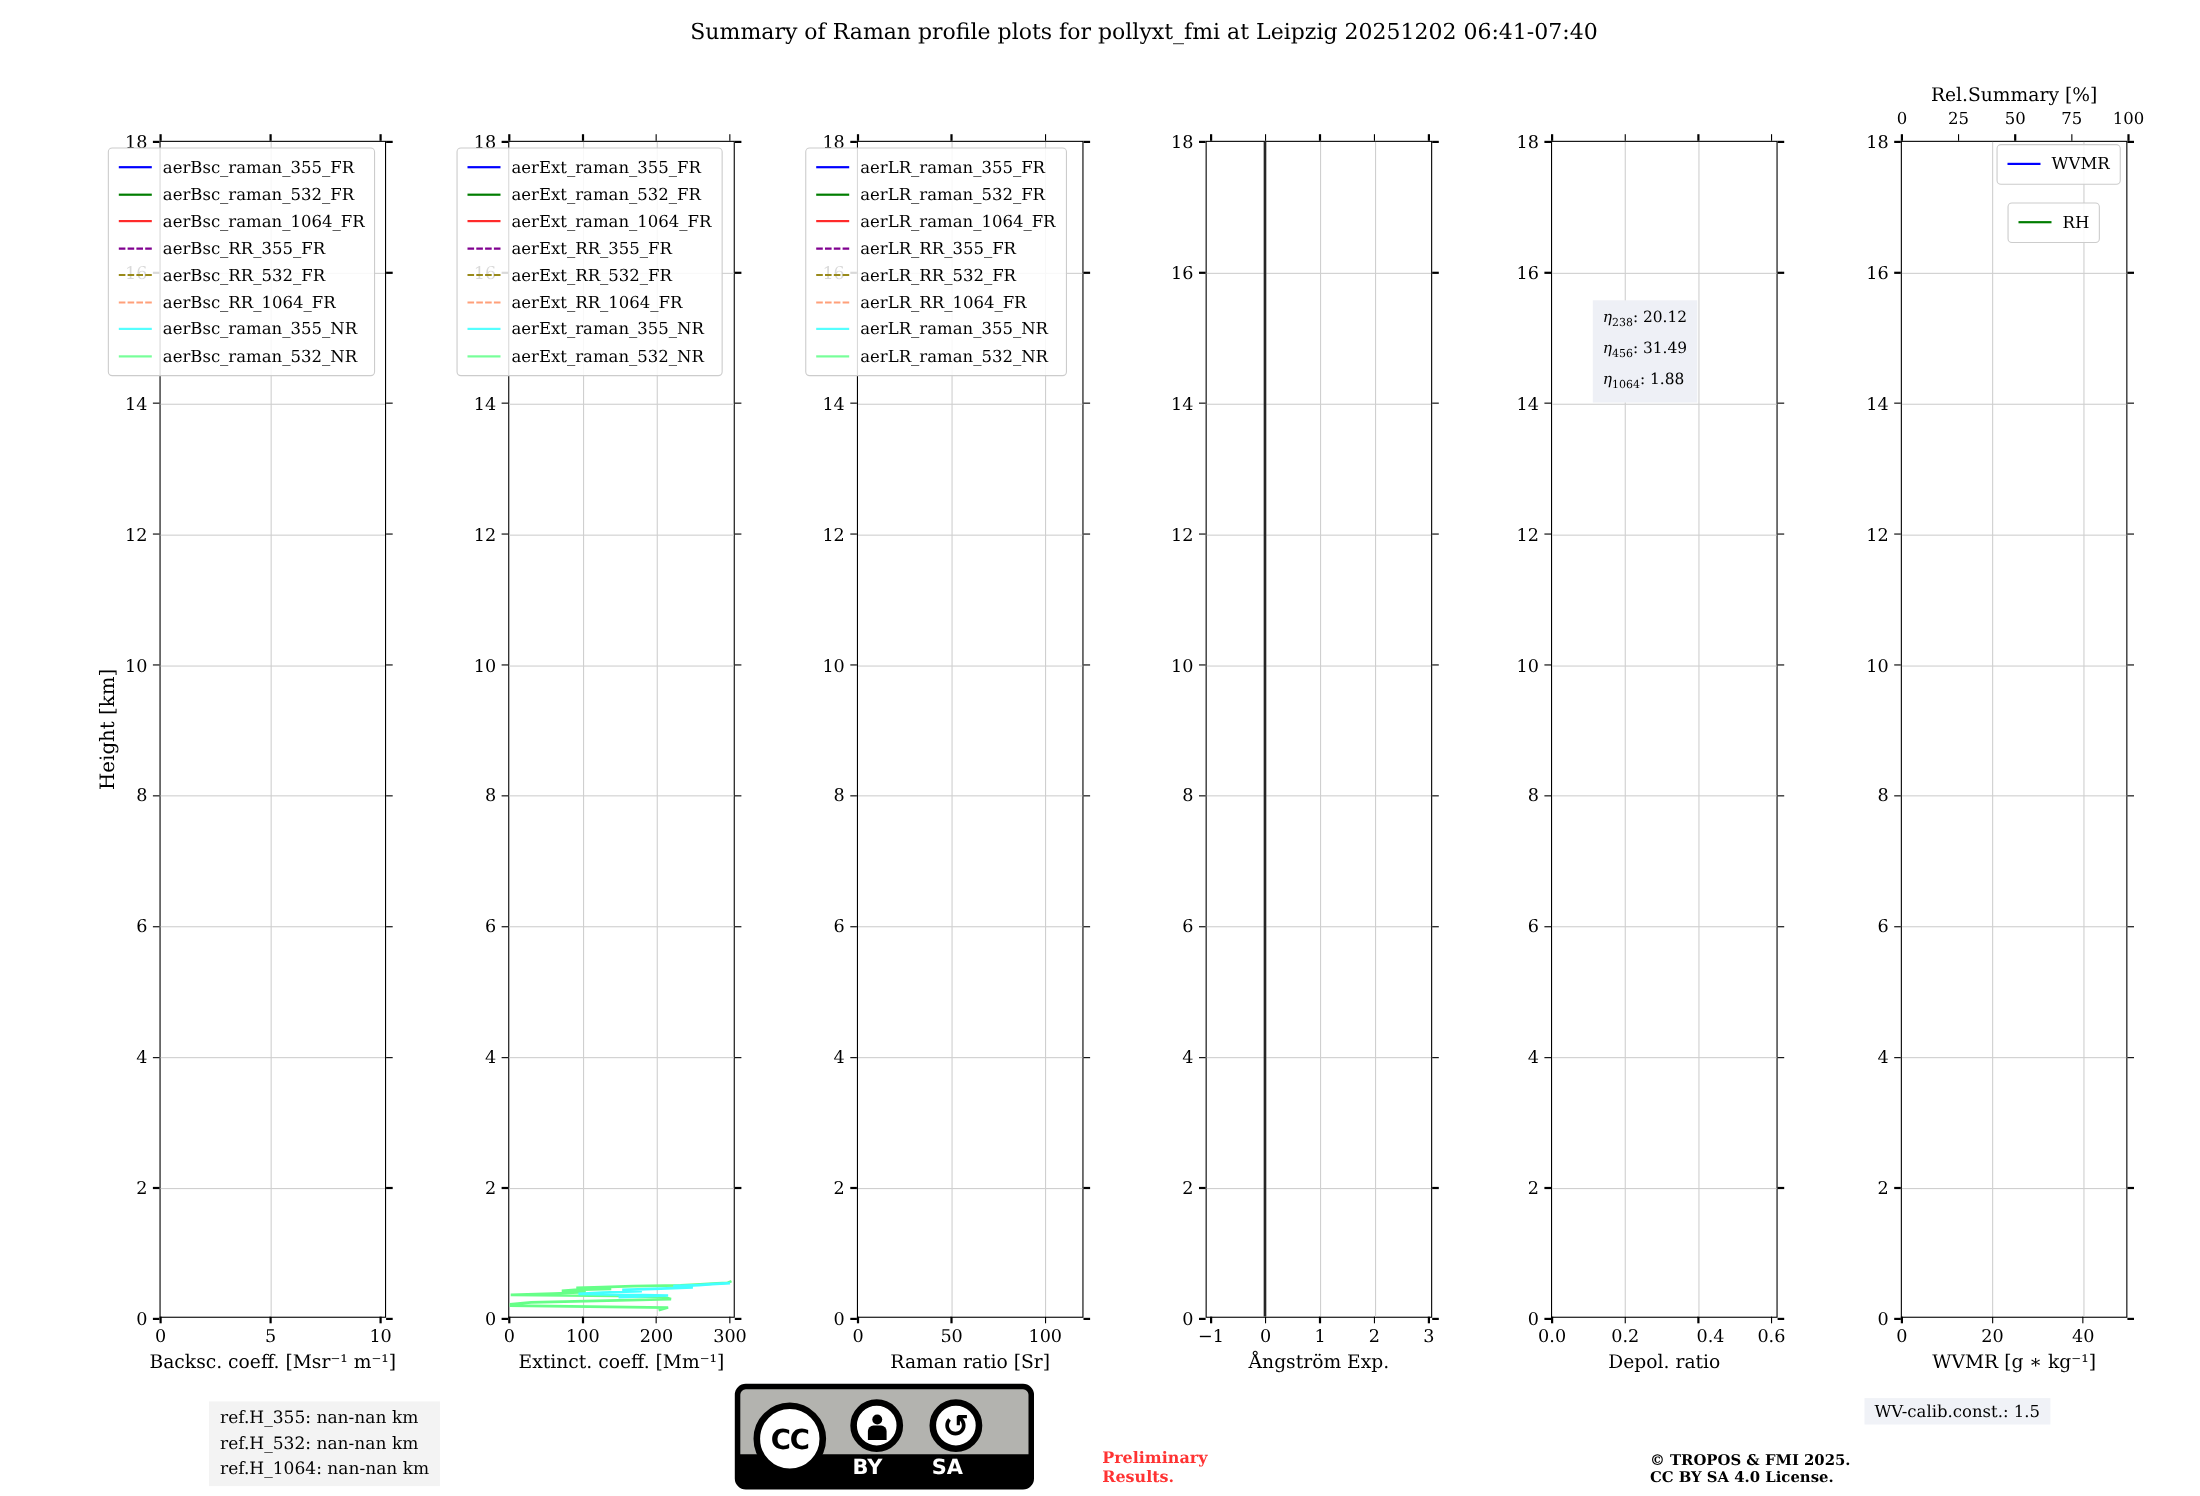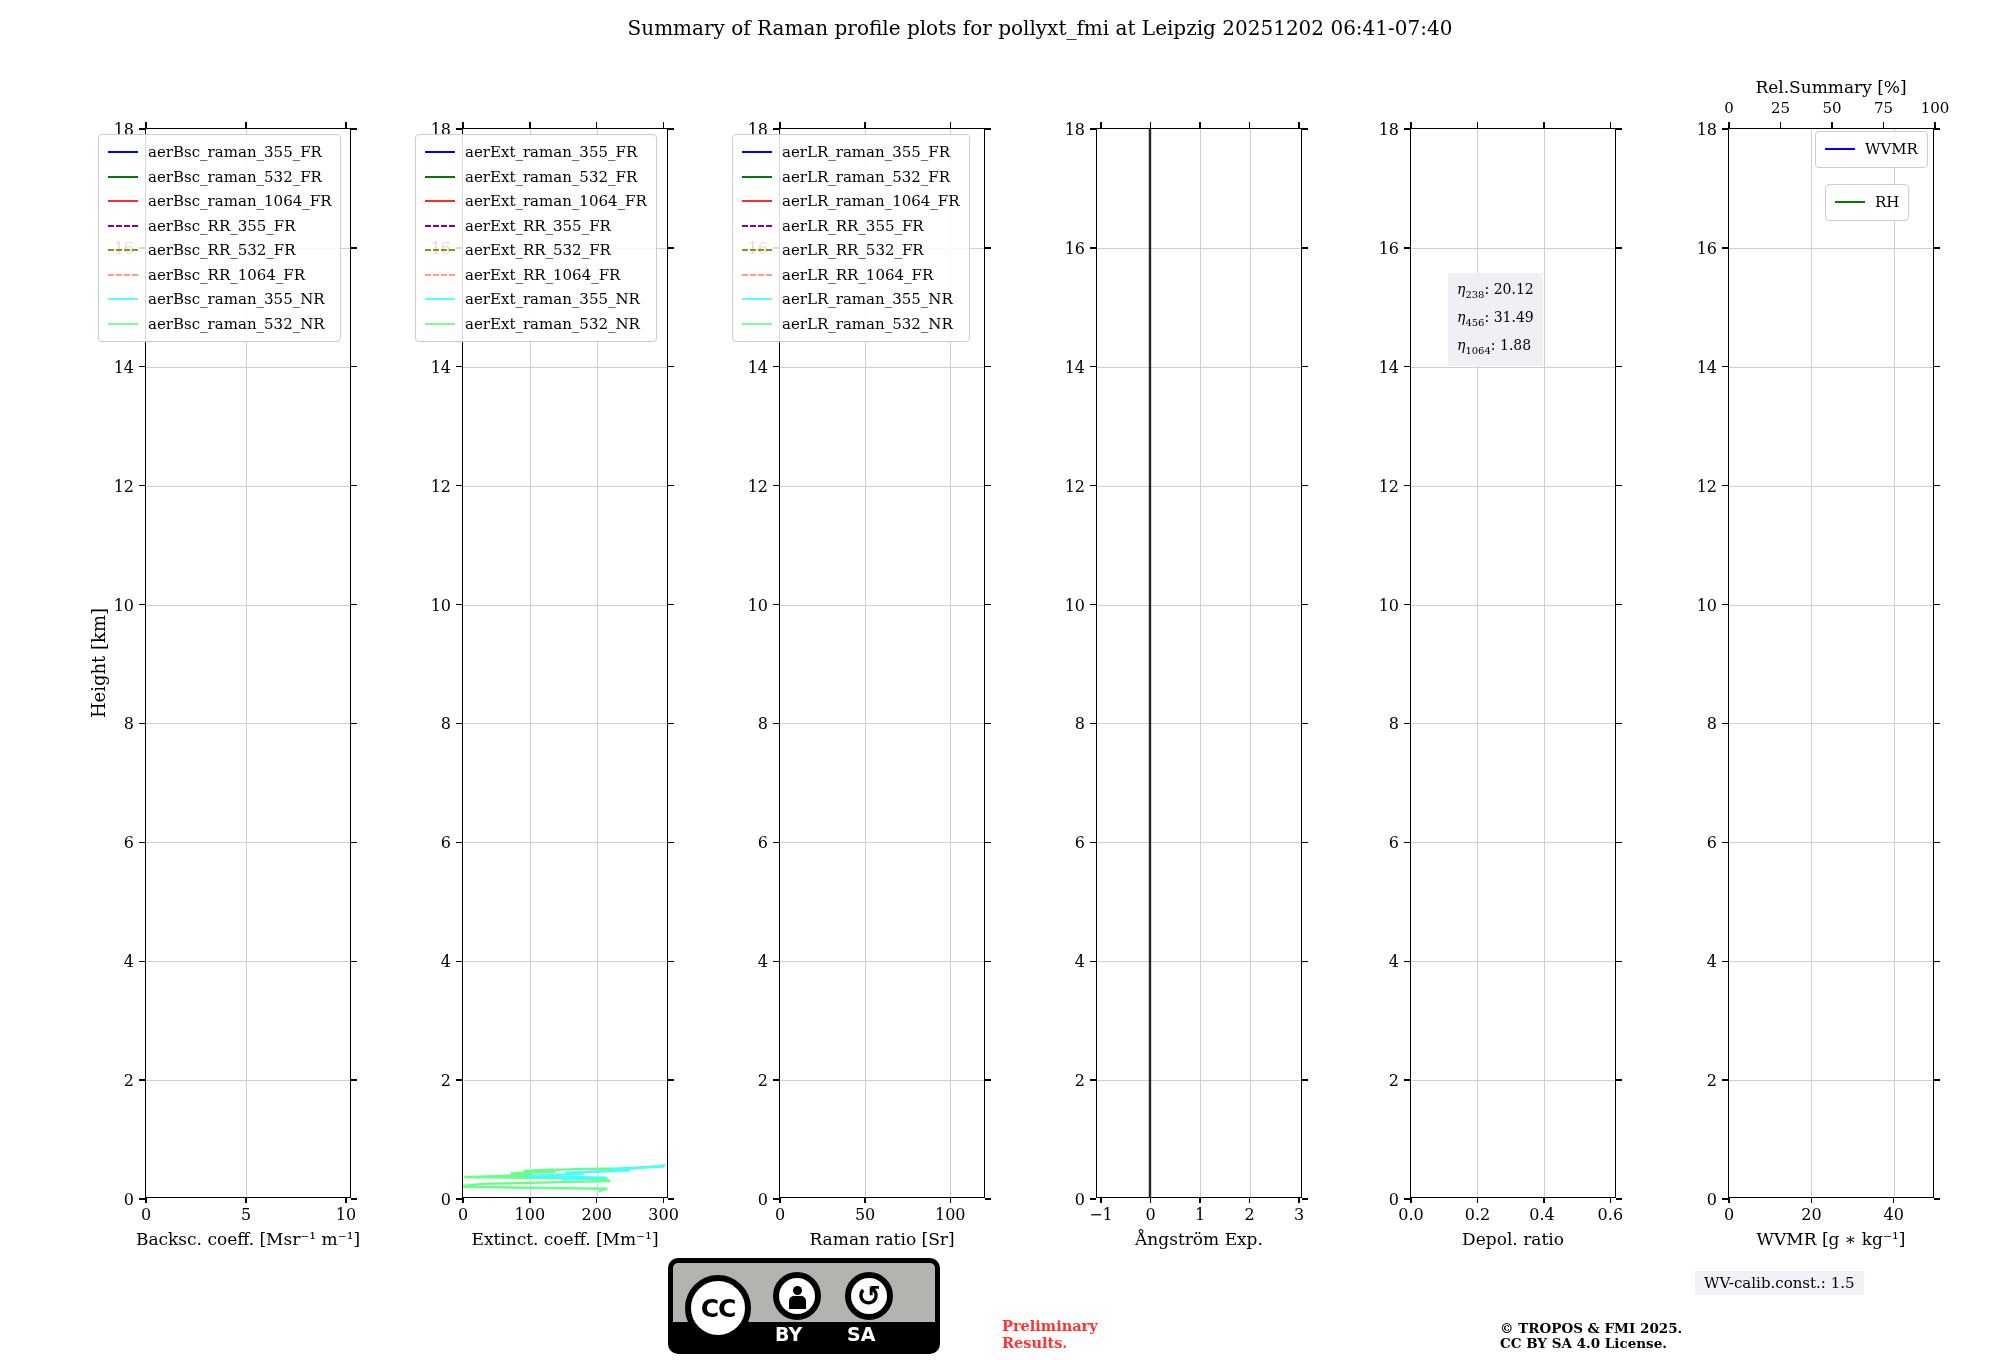--- a/index.html
+++ b/index.html
@@ -418,21 +418,21 @@
         <div class="tick ytick" style="right: -7px; top: -0.65px;"></div>
         <div class="yticklabel" style="top: 0px; right: 216px;">18</div>
         <div class="tick xtick" style="left: -0.65px; top: 100%;"></div>
         <div class="tick xtick" style="left: -0.65px; top: -7px;"></div>
         <div class="xticklabel" style="left: 0px;">0.0</div>
         <div class="tick xtick" style="left: 65.8016px; top: 100%;"></div>
         <div class="tick xtick" style="left: 65.8016px; top: -7px;"></div>
         <div class="xticklabel" style="left: 66.4516px;">0.2</div>
         <div class="tick xtick" style="left: 132.253px; top: 100%;"></div>
         <div class="tick xtick" style="left: 132.253px; top: -7px;"></div>
-        <div class="xticklabel" style="left: 131px;">0.4</div>
+        <div class="xticklabel" style="left: 144px;">0.4</div>
         <div class="tick xtick" style="left: 198.705px; top: 100%;"></div>
         <div class="tick xtick" style="left: 198.705px; top: -7px;"></div>
         <div class="xticklabel" style="left: 199.355px;">0.6</div>
         <div class="xlabel">Depol. ratio</div>
         <div class="annbox" style="left: 37px; top: 144px;">
           <div class="etaline"><i>η</i><sub>238</sub>: 20.12</div>
           <div class="etaline"><i>η</i><sub>456</sub>: 31.49</div>
           <div class="etaline"><i>η</i><sub>1064</sub>: 1.88</div>
         </div>
       </div>
@@ -503,20 +503,25 @@
         </div>
         <div class="legend" style="left: 96px; top: 55px;">
           <div class="legenditem">
             <div class="swatch" style="border-top-color: rgb(0, 125, 0); border-top-style: solid;"></div>
             <div class="legendlabel">RH</div>
           </div>
         </div>
       </div>
     </div>
 
+  <div class="refbox">
+    <div>ref.H_355: nan-nan km</div>
+    <div>ref.H_532: nan-nan km</div>
+    <div>ref.H_1064: nan-nan km</div>
+  </div>
 
   <div class="ccbadge">
     <div class="ccbar">
       <span class="byl">BY</span>
       <span class="sal">SA</span>
     </div>
     <div class="cccircle ccmain">
       <span>CC</span>
     </div>
     <div class="cccircle ccby">

